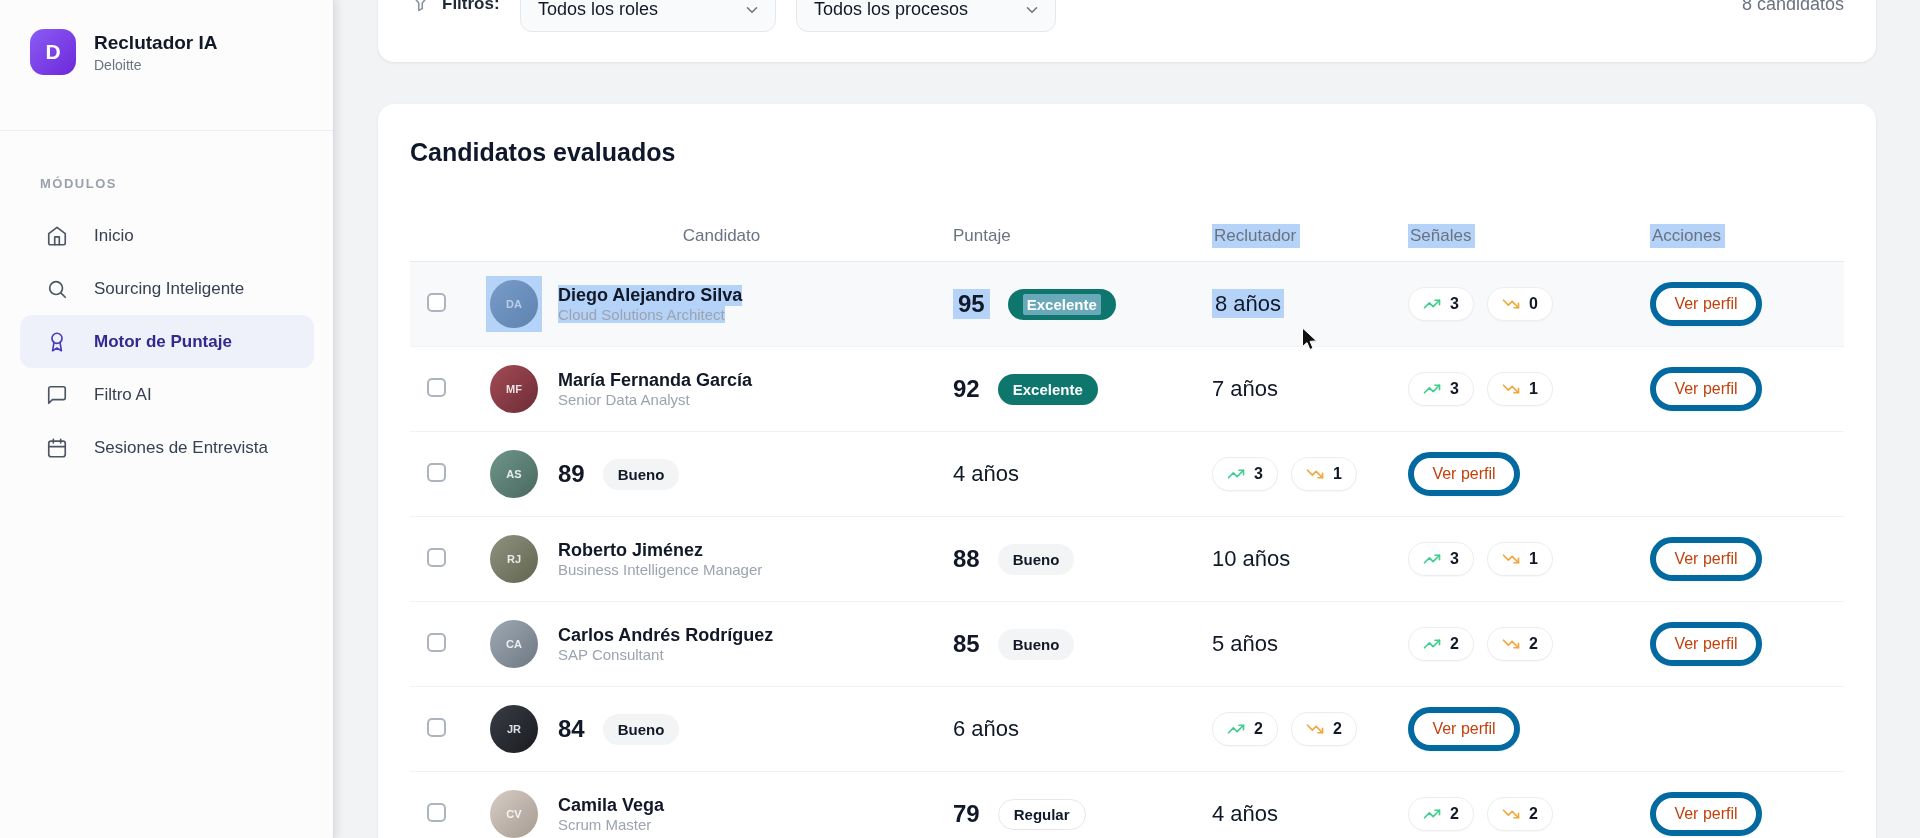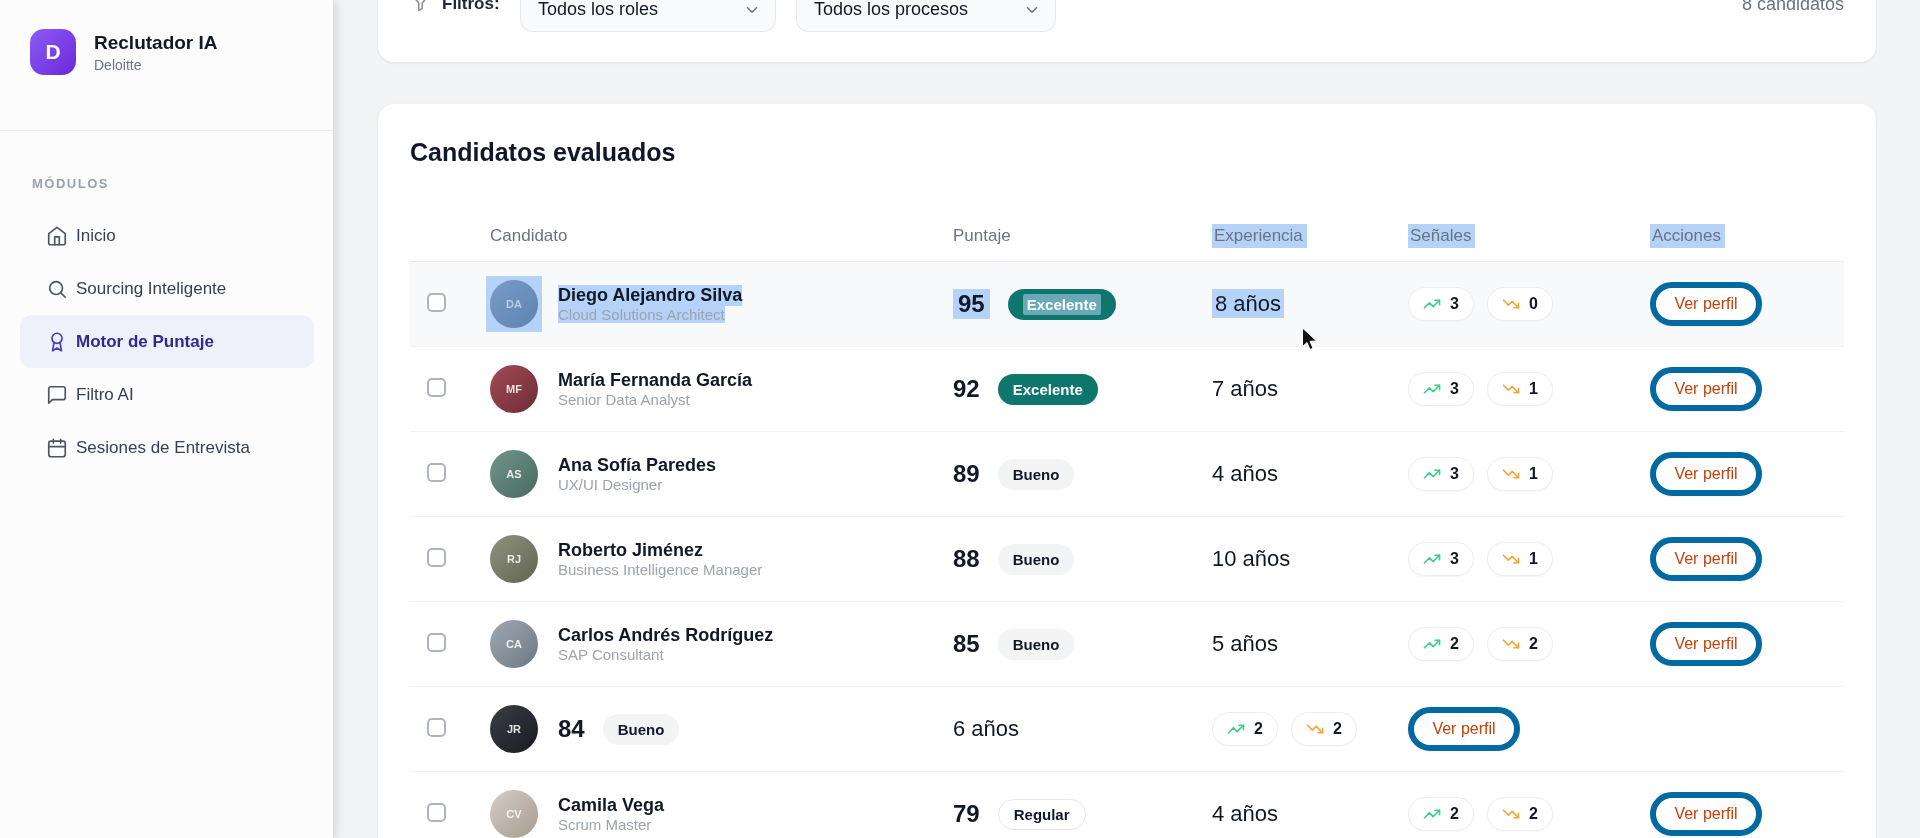--- a/index.html
+++ b/index.html
@@ -9,24 +9,24 @@
 
   
   .sidebar { position:absolute; left:0; top:0; width:334px; height:838px; background:#fcfcfd;
              border-right:1px solid #dadce1; box-shadow:3px 0 8px rgba(15,23,42,.10); z-index:5; }
   .brand { position:absolute; left:30px; top:29px; display:flex; align-items:center; gap:18px; }
   .logo { width:46px; height:46px; border-radius:14px; background:linear-gradient(135deg,#8b5cf6,#6d28d9);
           color:#fff; font-size:21px; font-weight:700; display:flex; align-items:center; justify-content:center; }
   .app-name { font-size:19px; font-weight:700; color:#111827; }
   .org { font-size:14px; color:#6b7280; margin-top:3px; }
   .side-divider { position:absolute; left:0; top:130px; width:100%; height:1px; background:#edeef1; }
-  .section-label { position:absolute; left:32px; top:176px; font-size:13px; font-weight:700;
+  .section-label { position:absolute; left:40px; top:176px; font-size:13px; font-weight:700;
                    letter-spacing:1.5px; color:#9aa1ab; }
   .nav { position:absolute; left:20px; top:209px; width:294px; }
-  .nav-item { height:53px; display:flex; align-items:center; gap:8px; padding-left:26px;
+  .nav-item { height:53px; display:flex; align-items:center; gap:26px; padding-left:26px;
               border-radius:12px; color:#374151; cursor:pointer; }
   .nav-item .nicon { width:22px; height:22px; color:#4b5563; flex:0 0 22px; }
   .nav-item .nlabel { font-size:17px; }
   .nav-item.active { background:#eef0fa; color:#32298f; }
   .nav-item.active .nicon { color:#473bbd; }
   .nav-item.active .nlabel { font-weight:700; color:#32298f; }
 
   
   .filter-card { position:absolute; left:378px; top:-30px; width:1498px; height:92px; background:#fff;
                  border-radius:16px; box-shadow:0 1px 3px rgba(15,23,42,.08); z-index:2; }
@@ -43,21 +43,21 @@
 
   
   .main-card { position:absolute; left:378px; top:104px; width:1498px; height:780px; background:#fff;
                border-radius:16px; box-shadow:0 1px 3px rgba(15,23,42,.08); }
   .card-title { position:absolute; left:32px; top:34px; font-size:25px; font-weight:700; color:#0f172a; }
 
   .thead, .row { display:grid; grid-template-columns:80px 68px 395px 259px 196px 242px 1fr;
                  margin:0 32px; align-items:center; }
   .thead { position:absolute; left:0; right:0; top:107px; height:51px; border-bottom:1px solid #e8eaed; }
   .thead .th { font-size:17px; color:#6b7280; }
-  .th-candidate { grid-column:2 / span 2; }
+  .th-candidate { grid-column:2 / span 2;text-align:center; }
   .hl { background:#b5d3f8; padding:2px 4px 3px 2px; }
 
   .rows { position:absolute; left:0; right:0; top:158px; }
   .row { height:85px; border-bottom:1px solid #f1f2f4; background:#fff; }
   .row.selected { background:#f8f9fb; }
 
   .cb { appearance:none; width:19px; height:19px; margin-left:17px; border:2px solid #aeb4be;
         border-radius:5px; background:#fff; cursor:pointer; }
 
   .avatar-wrap { position:relative; width:48px; height:48px; }
@@ -193,21 +193,21 @@
     <span class="count-label">8 candidatos</span>
   </div>
 
   <div class="main-card">
     <div class="card-title">Candidatos evaluados</div>
 
     <div class="thead">
       <div></div>
       <div class="th th-candidate"><span>Candidato</span></div>
       <div class="th"><span>Puntaje</span></div>
-      <div class="th"><span class="hl">Experiencia</span></div>
+      <div class="th"><span class="hl">Reclutador</span></div>
       <div class="th"><span class="hl">Señales</span></div>
       <div class="th"><span class="hl">Acciones</span></div>
     </div>
 
     <div class="rows" id="rows">
         <div class="row selected">
     <div><input type="checkbox" class="cb" style=""></div>
     <div class="avatar-wrap">
             <div class="avatar" style="background: linear-gradient(135deg, rgb(134, 160, 189), rgb(90, 120, 148));">
               <span class="av-init">DA</span>
@@ -286,24 +286,20 @@
     </div>
     <div><button class="action-btn">Ver perfil</button></div>
   </div>
         <div class="row">
     <div><input type="checkbox" class="cb" style=""></div>
     <div class="avatar-wrap">
             <div class="avatar" style="background: linear-gradient(135deg, rgb(111, 149, 138), rgb(73, 105, 95));">
               <span class="av-init">AS</span>
             </div>
           </div>
-    <div class="who">
-      <span class="cand-name">Ana Sofía Paredes</span>
-      <span class="cand-role">UX/UI Designer</span>
-    </div>
     <div class="scorecell">
       <span class="score">89</span>
       <span class="badge good">
               <span class="badge-text">Bueno</span>
             </span>
     </div>
     <div class="exp"><span class="exp-text">4 años</span></div>
     <div class="signals">
       <span class="chip">
         <span class="cicon icon-up">

